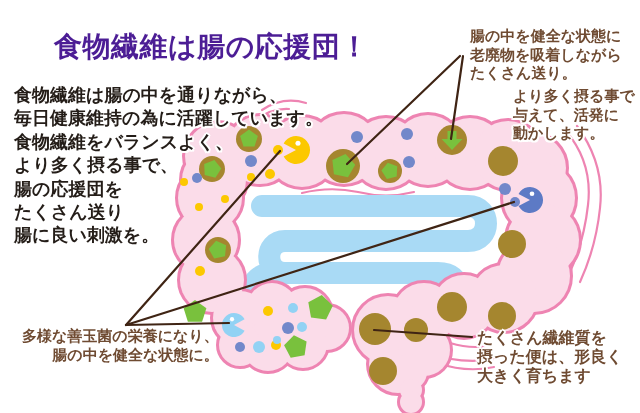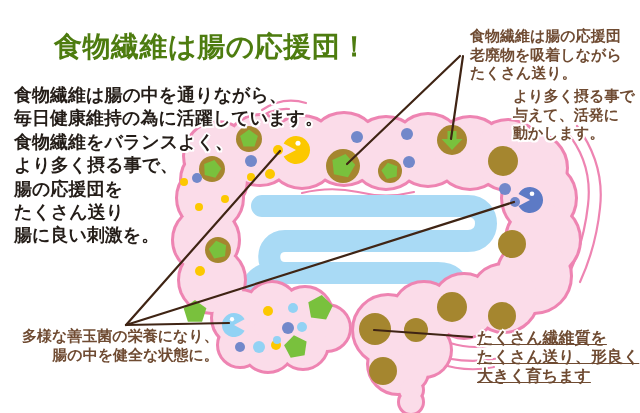--- a/index.html
+++ b/index.html
@@ -8,21 +8,21 @@
   .stage svg{position:absolute;left:0;top:0;}
   .txt{position:absolute;font-weight:bold;white-space:nowrap;z-index:5;}
   .halo{text-shadow:-1.5px -1.5px 0 #fff,1.5px -1.5px 0 #fff,-1.5px 1.5px 0 #fff,
         1.5px 1.5px 0 #fff,0 -2px 0 #fff,0 2px 0 #fff,-2px 0 0 #fff,2px 0 0 #fff;}
   .title{left:54px;top:28px;font-size:28px;letter-spacing:0.5px;}
   .intro{left:14px;top:84px;font-size:18px;line-height:23.4px;color:#241d18;}
   .ann{font-size:15px;line-height:18.5px;color:#6f4b32;}
   .ann-digested{left:470px;top:27px;}
   .ann-stimulus{left:513px;top:87px;}
   .ann-bacteria{left:22px;top:327px;text-align:right;}
-  .ann-stool{left:477px;top:328px;font-size:16px;line-height:19px;text-decoration:underline;}
+  .ann-stool{left:477px;top:328px;font-size:16px;line-height:19px;}
 </style>
 </head>
 <body>
 
 <div class="stage">
 
   <svg id="fig" width="640" height="413" viewBox="0 0 640 413">
       <path d="M262,110 Q283,96 306,103" fill="none" stroke="#ee84b2" stroke-width="2.2" stroke-linecap="round"></path>
       <path d="M256,120 Q272,108 289,109" fill="none" stroke="#ee84b2" stroke-width="2.2" stroke-linecap="round"></path>
       <path d="M566,131 Q593,163 588,205 Q584,241 570,272" fill="none" stroke="#ee84b2" stroke-width="2.2" stroke-linecap="round"></path>
@@ -147,48 +147,48 @@
       <path d="M234,325 L244.56,319.36 A12,12 0 1 0 244.56,330.64 Z" fill="#92d2f4"></path>
       <circle cx="232" cy="319.24" r="2.16" fill="#fff"></circle>
       <line x1="460" y1="56" x2="347" y2="164" stroke="#3f2414" stroke-width="2.2" stroke-linecap="round"></line>
       <line x1="463" y1="56" x2="451" y2="139" stroke="#3f2414" stroke-width="2.2" stroke-linecap="round"></line>
       <line x1="126" y1="325" x2="280" y2="151" stroke="#3f2414" stroke-width="2.2" stroke-linecap="round"></line>
       <line x1="126" y1="325" x2="514" y2="202" stroke="#3f2414" stroke-width="2.2" stroke-linecap="round"></line>
       <line x1="126" y1="325" x2="229" y2="323" stroke="#3f2414" stroke-width="2.2" stroke-linecap="round"></line>
       <line x1="374" y1="330" x2="472" y2="337" stroke="#3f2414" stroke-width="2.2" stroke-linecap="round"></line>
     </svg>
 
-  <div class="txt title halo" style="color: #4d7c0f; font-family: Liberation Mono, monospace;">食物繊維は腸の応援団！</div>
+  <div class="txt title halo" style="color: #4c1d95; font-family: Liberation Mono, monospace;">食物繊維は腸の応援団！</div>
 
   <div class="txt intro halo">
     <div>食物繊維は腸の中を通りながら、</div>
     <div>毎日健康維持の為に活躍しています。</div>
     <div>食物繊維をバランスよく、</div>
     <div>より多く摂る事で、</div>
     <div>腸の応援団を</div>
     <div>たくさん送り</div>
     <div>腸に良い刺激を。</div>
   </div>
 
   <div class="txt ann ann-digested halo">
-    <div>食物繊維は腸の応援団</div>
+    <div>腸の中を健全な状態に</div>
     <div>老廃物を吸着しながら</div>
     <div>たくさん送り。</div>
   </div>
 
   <div class="txt ann ann-stimulus halo">
     <div>より多く摂る事で</div>
     <div>与えて、活発に</div>
     <div>動かします。</div>
   </div>
 
   <div class="txt ann ann-bacteria halo">
     <div>多様な善玉菌の栄養になり、</div>
     <div>腸の中を健全な状態に。</div>
   </div>
 
   <div class="txt ann ann-stool halo">
     <div>たくさん繊維質を</div>
-    <div>たくさん送り、形良く</div>
+    <div>摂った便は、形良く</div>
     <div>大きく育ちます</div>
   </div>
 
 </div>
 
 </body></html>

